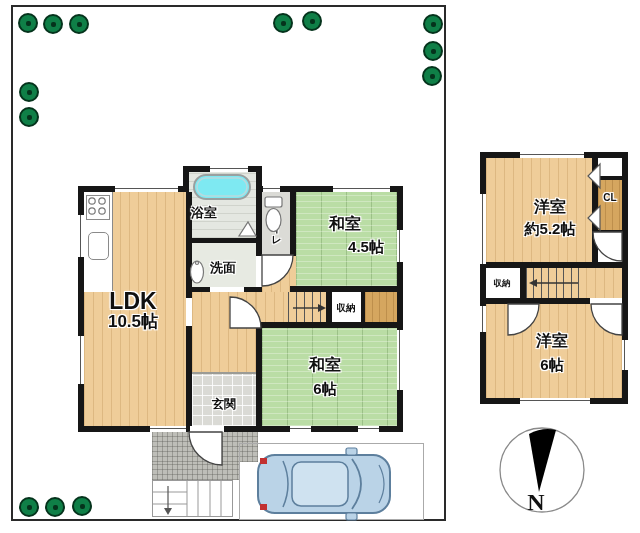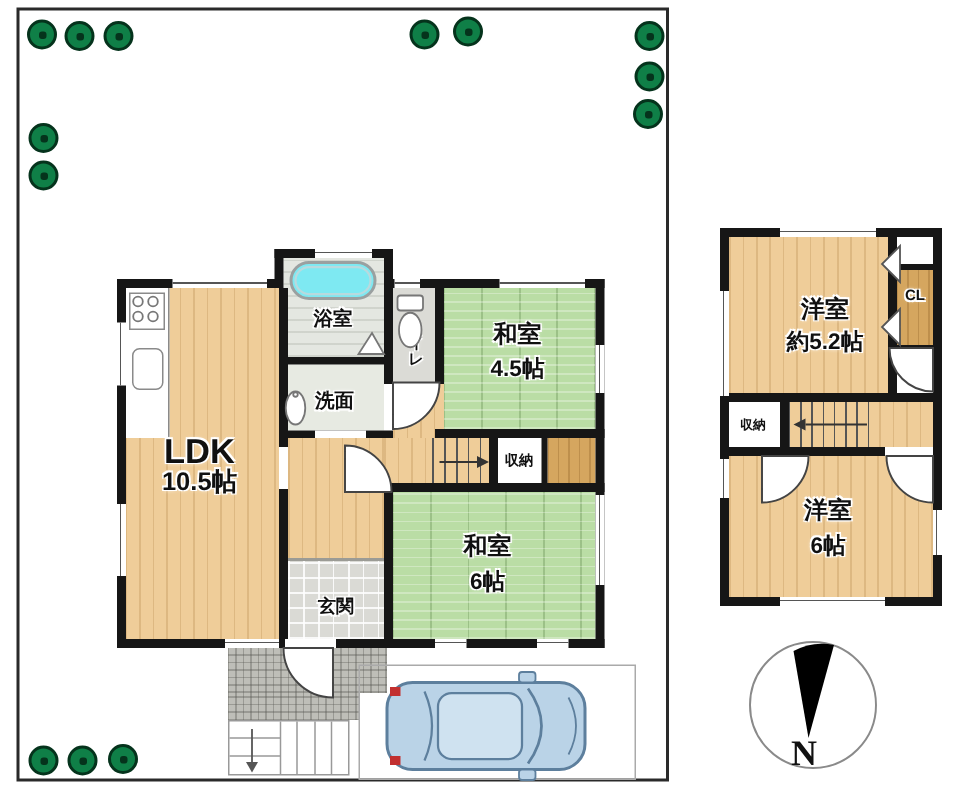--- a/index.html
+++ b/index.html
@@ -150,25 +150,25 @@
   <div class="abs w" style="left:520px;top:268px;width:6px;height:30px"></div>
 
   <div class="abs win-v" style="left:480px;top:194px;width:6px;height:70px"></div>
   <div class="abs win-v" style="left:480px;top:306px;width:6px;height:26px"></div>
   <div class="abs win-h" style="left:520px;top:152px;width:64px;height:6px"></div>
   <div class="abs win-v" style="left:622px;top:340px;width:6px;height:30px"></div>
   <div class="abs win-h" style="left:520px;top:398px;width:70px;height:6px"></div>
 
   <div class="lbl" style="left:133px;top:301px;font-size:23px">LDK</div>
   <div class="lbl" style="left:133px;top:321px;font-size:17px">10.5帖</div>
-  <div class="lbl" style="left:222px;top:212px;font-size:13px">浴室</div>
+  <div class="lbl" style="left:204px;top:212px;font-size:13px">浴室</div>
   <div class="lbl" style="left:223px;top:267px;font-size:13px">洗面</div>
   <div class="lbl vert" style="left:276px;top:222px;font-size:10px">トイレ</div>
   <div class="lbl" style="left:345px;top:224px;font-size:16px">和室</div>
-  <div class="lbl" style="left:345px;top:246px;font-size:15px">4.5帖</div>
+  <div class="lbl" style="left:366px;top:246px;font-size:15px">4.5帖</div>
   <div class="lbl" style="left:346px;top:308px;font-size:9.5px">収納</div>
   <div class="lbl" style="left:325px;top:365px;font-size:16px">和室</div>
   <div class="lbl" style="left:325px;top:388px;font-size:15px">6帖</div>
   <div class="lbl" style="left:224px;top:404px;font-size:12px">玄関</div>
   <div class="lbl" style="left:550px;top:207px;font-size:16px">洋室</div>
   <div class="lbl" style="left:550px;top:228px;font-size:15px">約5.2帖</div>
   <div class="lbl" style="left:610px;top:198px;font-size:10px">CL</div>
   <div class="lbl" style="left:502px;top:283px;font-size:8.5px">収納</div>
   <div class="lbl" style="left:552px;top:341px;font-size:16px">洋室</div>
   <div class="lbl" style="left:552px;top:364px;font-size:15px">6帖</div>

